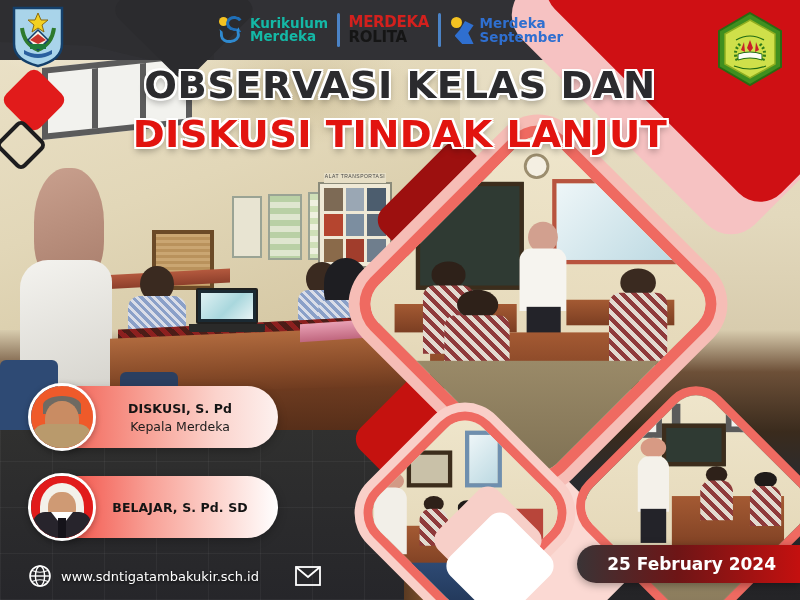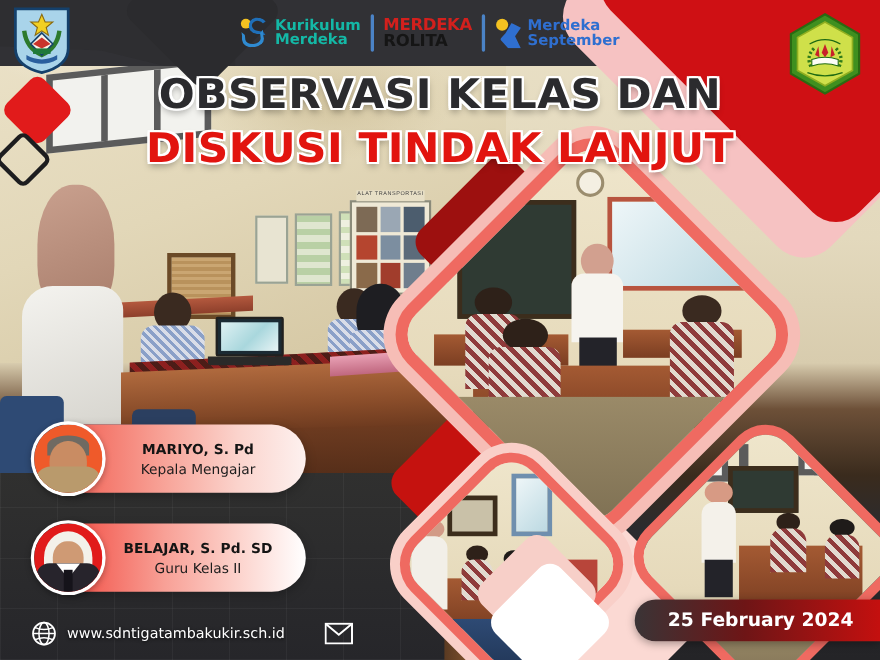--- a/index.html
+++ b/index.html
@@ -579,37 +579,36 @@
   </div>
 
   <div class="badge badge-1">
     <div class="ava ava-m">
       <div class="bgc"></div>
         <div class="hair"></div>
         <div class="face"></div>
         <div class="shirt"></div>
     </div>
     <div class="info">
-      <div class="nm">MARIYO, S. Pd</div>
-      <div class="rl">Kepala Mengajar</div>
+      <div class="nm">DISKUSI, S. Pd</div>
+      <div class="rl">Kepala Merdeka</div>
     </div>
   </div>
 
   <div class="badge badge-2">
     <div class="ava ava-r">
       <div class="bgc"></div>
         <div class="hijab"></div>
         <div class="face2"></div>
       <div class="suit"></div>
         <div class="collar"></div>
         <div class="tie"></div>
     </div>
     <div class="info">
       <div class="nm">BELAJAR, S. Pd. SD</div>
-      <div class="rl">Guru Kelas II</div>
     </div>
   </div>
 
   <div class="v-notch2"></div>
   <div class="v-notch"></div>
 
   <div class="footer">
     <div class="fitem">
       <svg width="24" height="24" viewBox="0 0 24 24">
         <circle cx="12" cy="12" r="10" fill="none" stroke="#fff" stroke-width="1.6"></circle>

